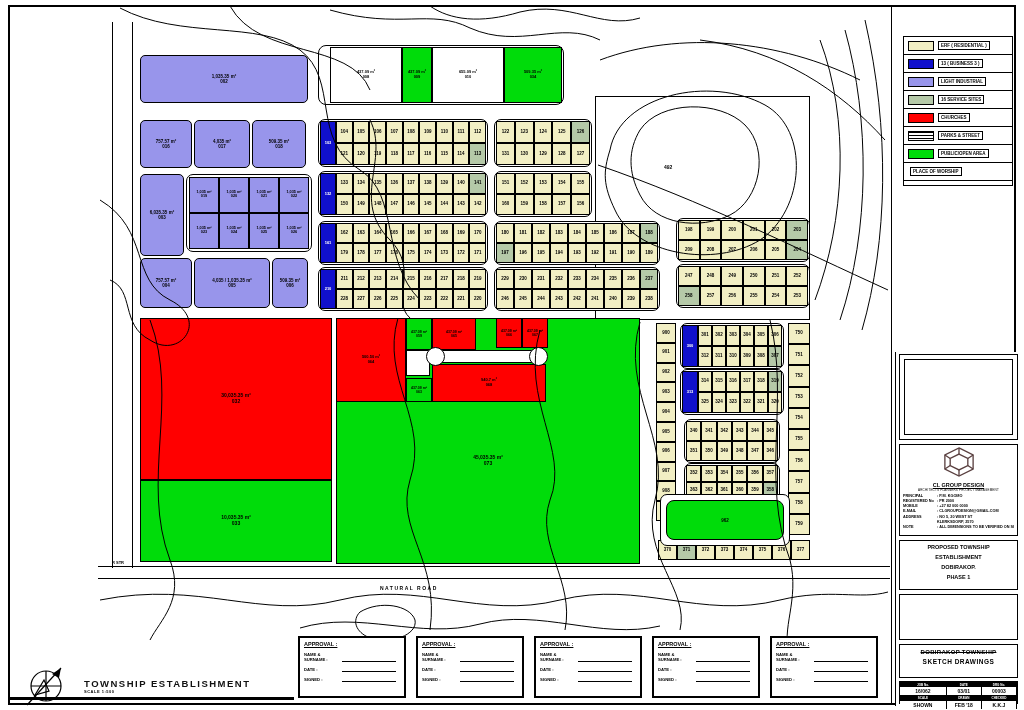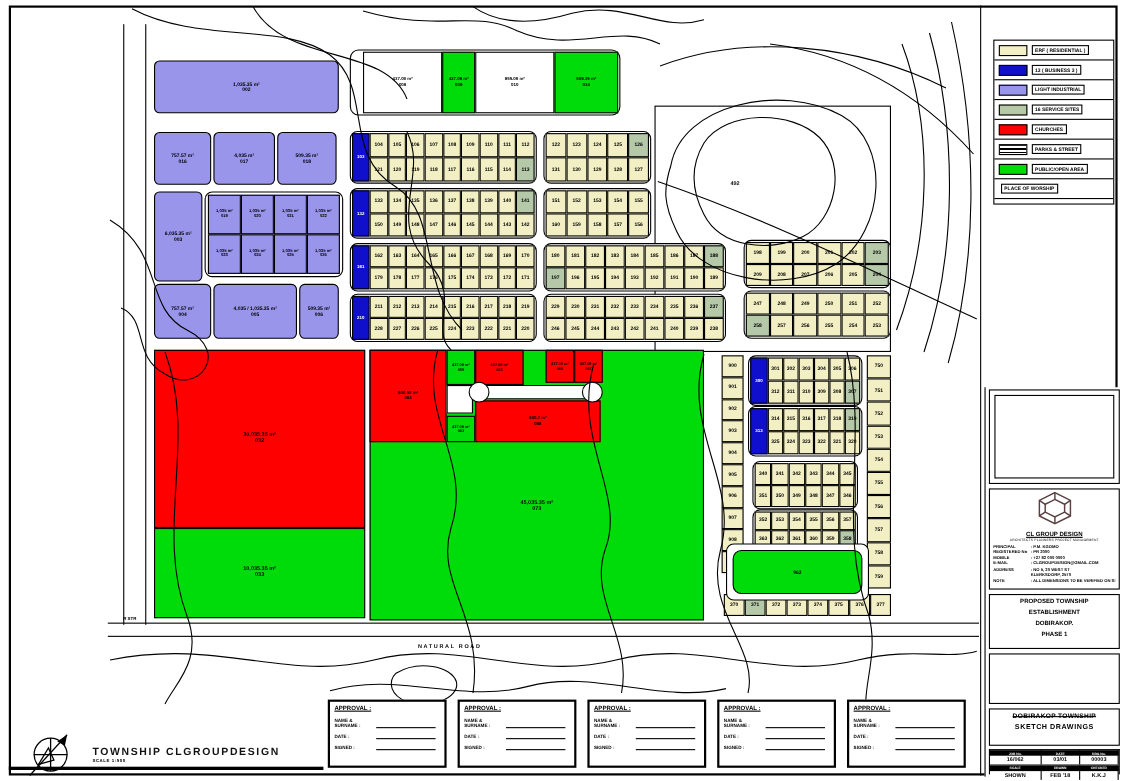--- a/index.html
+++ b/index.html
@@ -744,19 +744,19 @@
     <svg width="56" height="44">
       <g fill="none" stroke="#000" stroke-width="1.2">
         <circle cx="32" cy="22" r="15"></circle>
         <path d="M47,4 L13,41"></path>
         <path d="M30,16 L21,31 L35,27 Z"></path>
         <path d="M17,22 L47,22 M32,7 L32,37"></path>
       </g>
       <path d="M47,4 L38,10 L45,14 Z" fill="#000"></path>
     </svg>
     <div style="margin-left:14px">
-      <div id="foottitle">TOWNSHIP CLGROUPDESIGN</div>
+      <div id="foottitle">TOWNSHIP ESTABLISHMENT</div>
       <div id="footscale">SCALE 1:500</div>
     </div>
   </div>
   <div id="footbar"></div>
 
 </div>
 
 </body></html>

